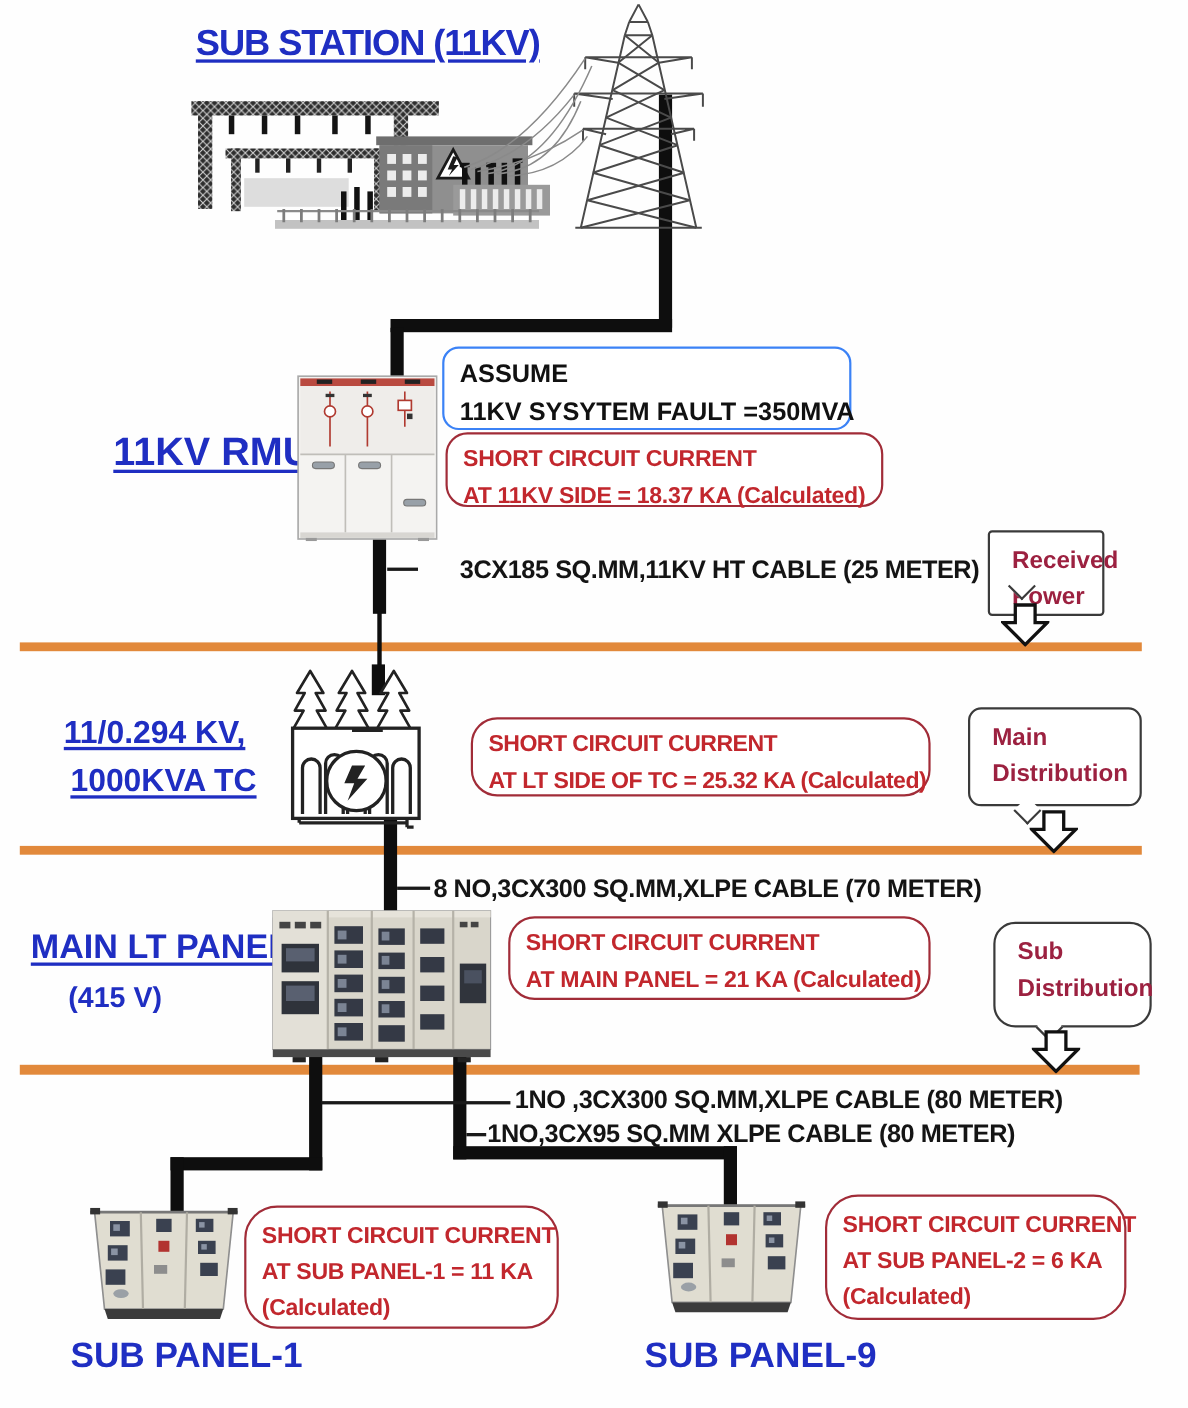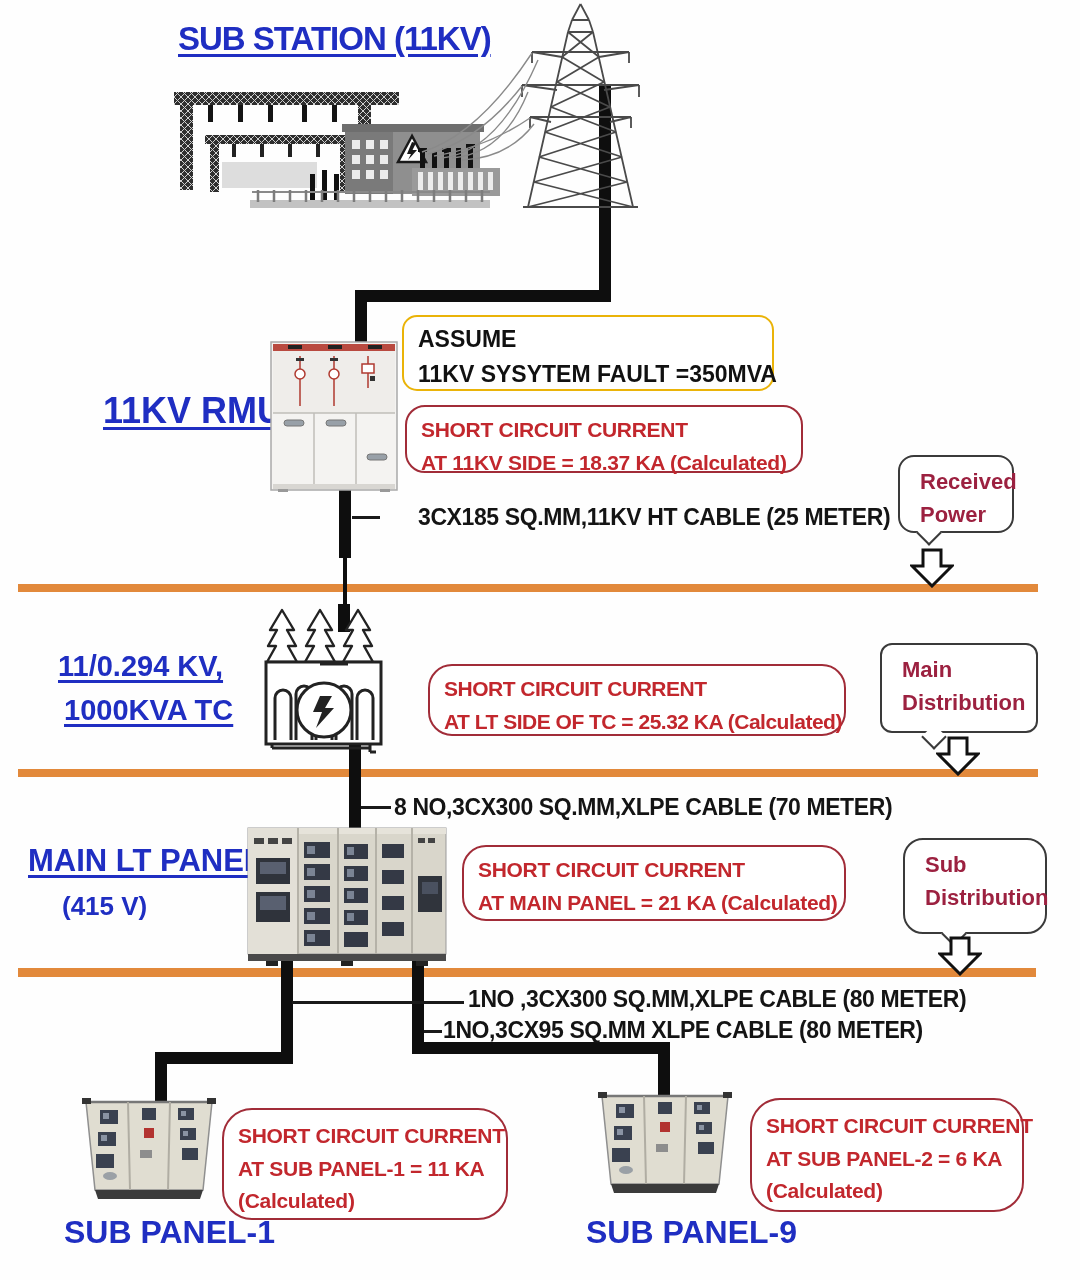--- a/index.html
+++ b/index.html
@@ -7,22 +7,22 @@
           font-family:"Liberation Sans",sans-serif;font-weight:bold;}
   .abs{position:absolute;}
   .blue{color:#1F2EC2;}
   .u{text-decoration:underline;text-decoration-thickness:3px;text-underline-offset:4px;}
   .cable{position:absolute;background:#0e0e0e;}
   .ptr{position:absolute;background:#1a1a1a;}
   .oline{position:absolute;background:#E2893B;height:8px;}
   .blklabel{position:absolute;color:#141414;font-size:23px;letter-spacing:-0.4px;white-space:nowrap;}
   .scbox{position:absolute;border:2px solid #a12c38;border-radius:24px;background:#fff;
          color:#C2272D;font-size:21px;line-height:1.55;padding:7px 12px 6px 14px;
-         letter-spacing:-0.3px;white-space:nowrap;box-sizing:border-box;margin-top:12px;}
-  .assume{position:absolute;border:2px solid #eab308;border-radius:15px;background:#fff;
+         letter-spacing:-0.3px;white-space:nowrap;box-sizing:border-box;}
+  .assume{position:absolute;border:2px solid #3b82f6;border-radius:15px;background:#fff;
           color:#111;font-size:23px;line-height:1.5;padding:5px 4px 4px 14px;
           white-space:nowrap;box-sizing:border-box;}
   .callout{position:absolute;border:2.5px solid #3a3a3a;border-radius:18px;background:#fff;
            color:#9C2140;font-size:22px;line-height:1.5;padding:8px 0 0 20px;box-sizing:border-box;}
   .tail{position:absolute;width:16px;height:16px;background:#fff;
         border-right:2.5px solid #3a3a3a;border-bottom:2.5px solid #3a3a3a;transform:rotate(45deg);}
   .nlabel{position:absolute;white-space:nowrap;text-align:center;}
 </style>
 </head>
 <body>
@@ -200,21 +200,21 @@
     <div>11KV SYSYTEM FAULT =350MVA</div>
   </div>
 
   <div class="scbox" style="left:405px;top:393px;width:398px;height:68px;border-radius:20px;">
     <div>SHORT CIRCUIT CURRENT</div>
     <div>AT 11KV SIDE = 18.37 KA (Calculated)</div>
   </div>
 
   <div class="blklabel" style="left:382px;top:504px;margin-left:36px;">3CX185 SQ.MM,11KV HT CABLE (25 METER)</div>
 
-  <div class="callout" style="left:898px;top:455px;width:116px;height:78px;border-radius:16px;">
+  <div class="callout" style="left:898px;top:482px;width:106px;height:78px;border-radius:4px;">
     <div>Received</div>
     <div>Power</div>
   </div>
   <div class="tail" style="left:920px;top:524px;"></div>
   <svg class="abs" style="left:910px;top:548px;" width="44" height="40" viewBox="0 0 44 40">
     <polygon points="13,2 31,2 31,18 42,18 22,38 2,18 13,18" fill="#ffffff" stroke="#111" stroke-width="3"></polygon>
   </svg>
 
   <div class="nlabel blue u" style="left:58px;top:650px;font-size:29px;">11/0.294 KV,</div>
   <div class="nlabel blue u" style="left:64px;top:694px;font-size:29px;">1000KVA TC</div>

